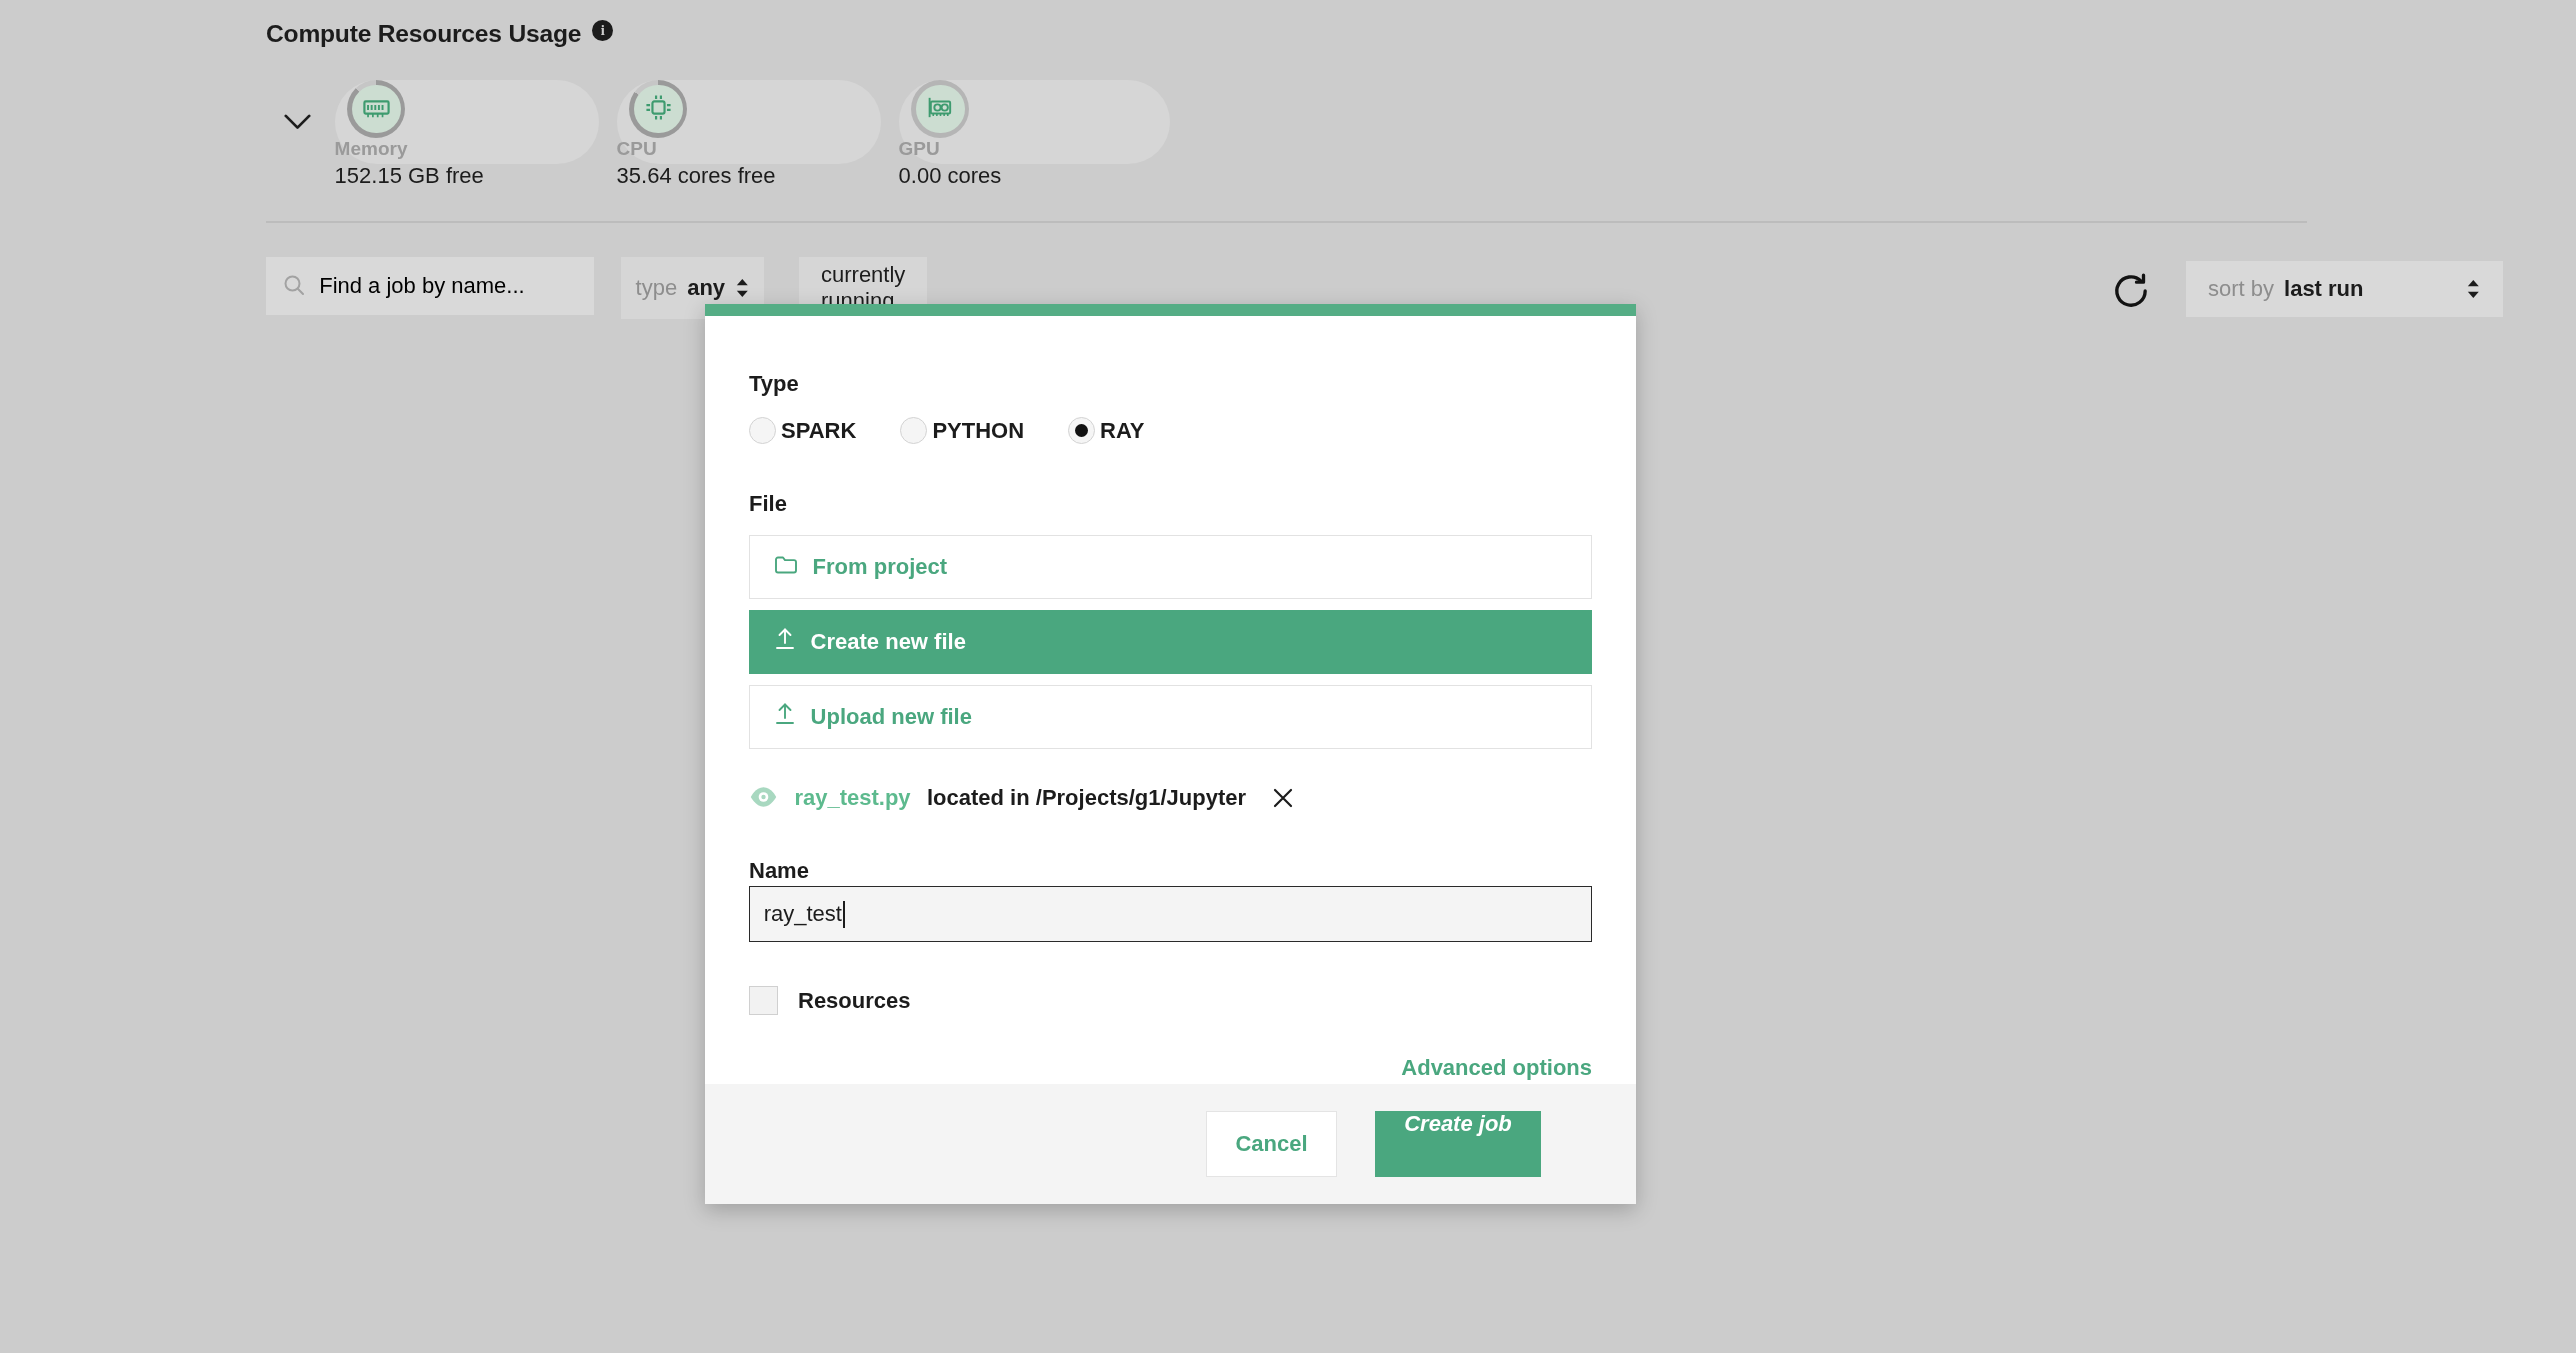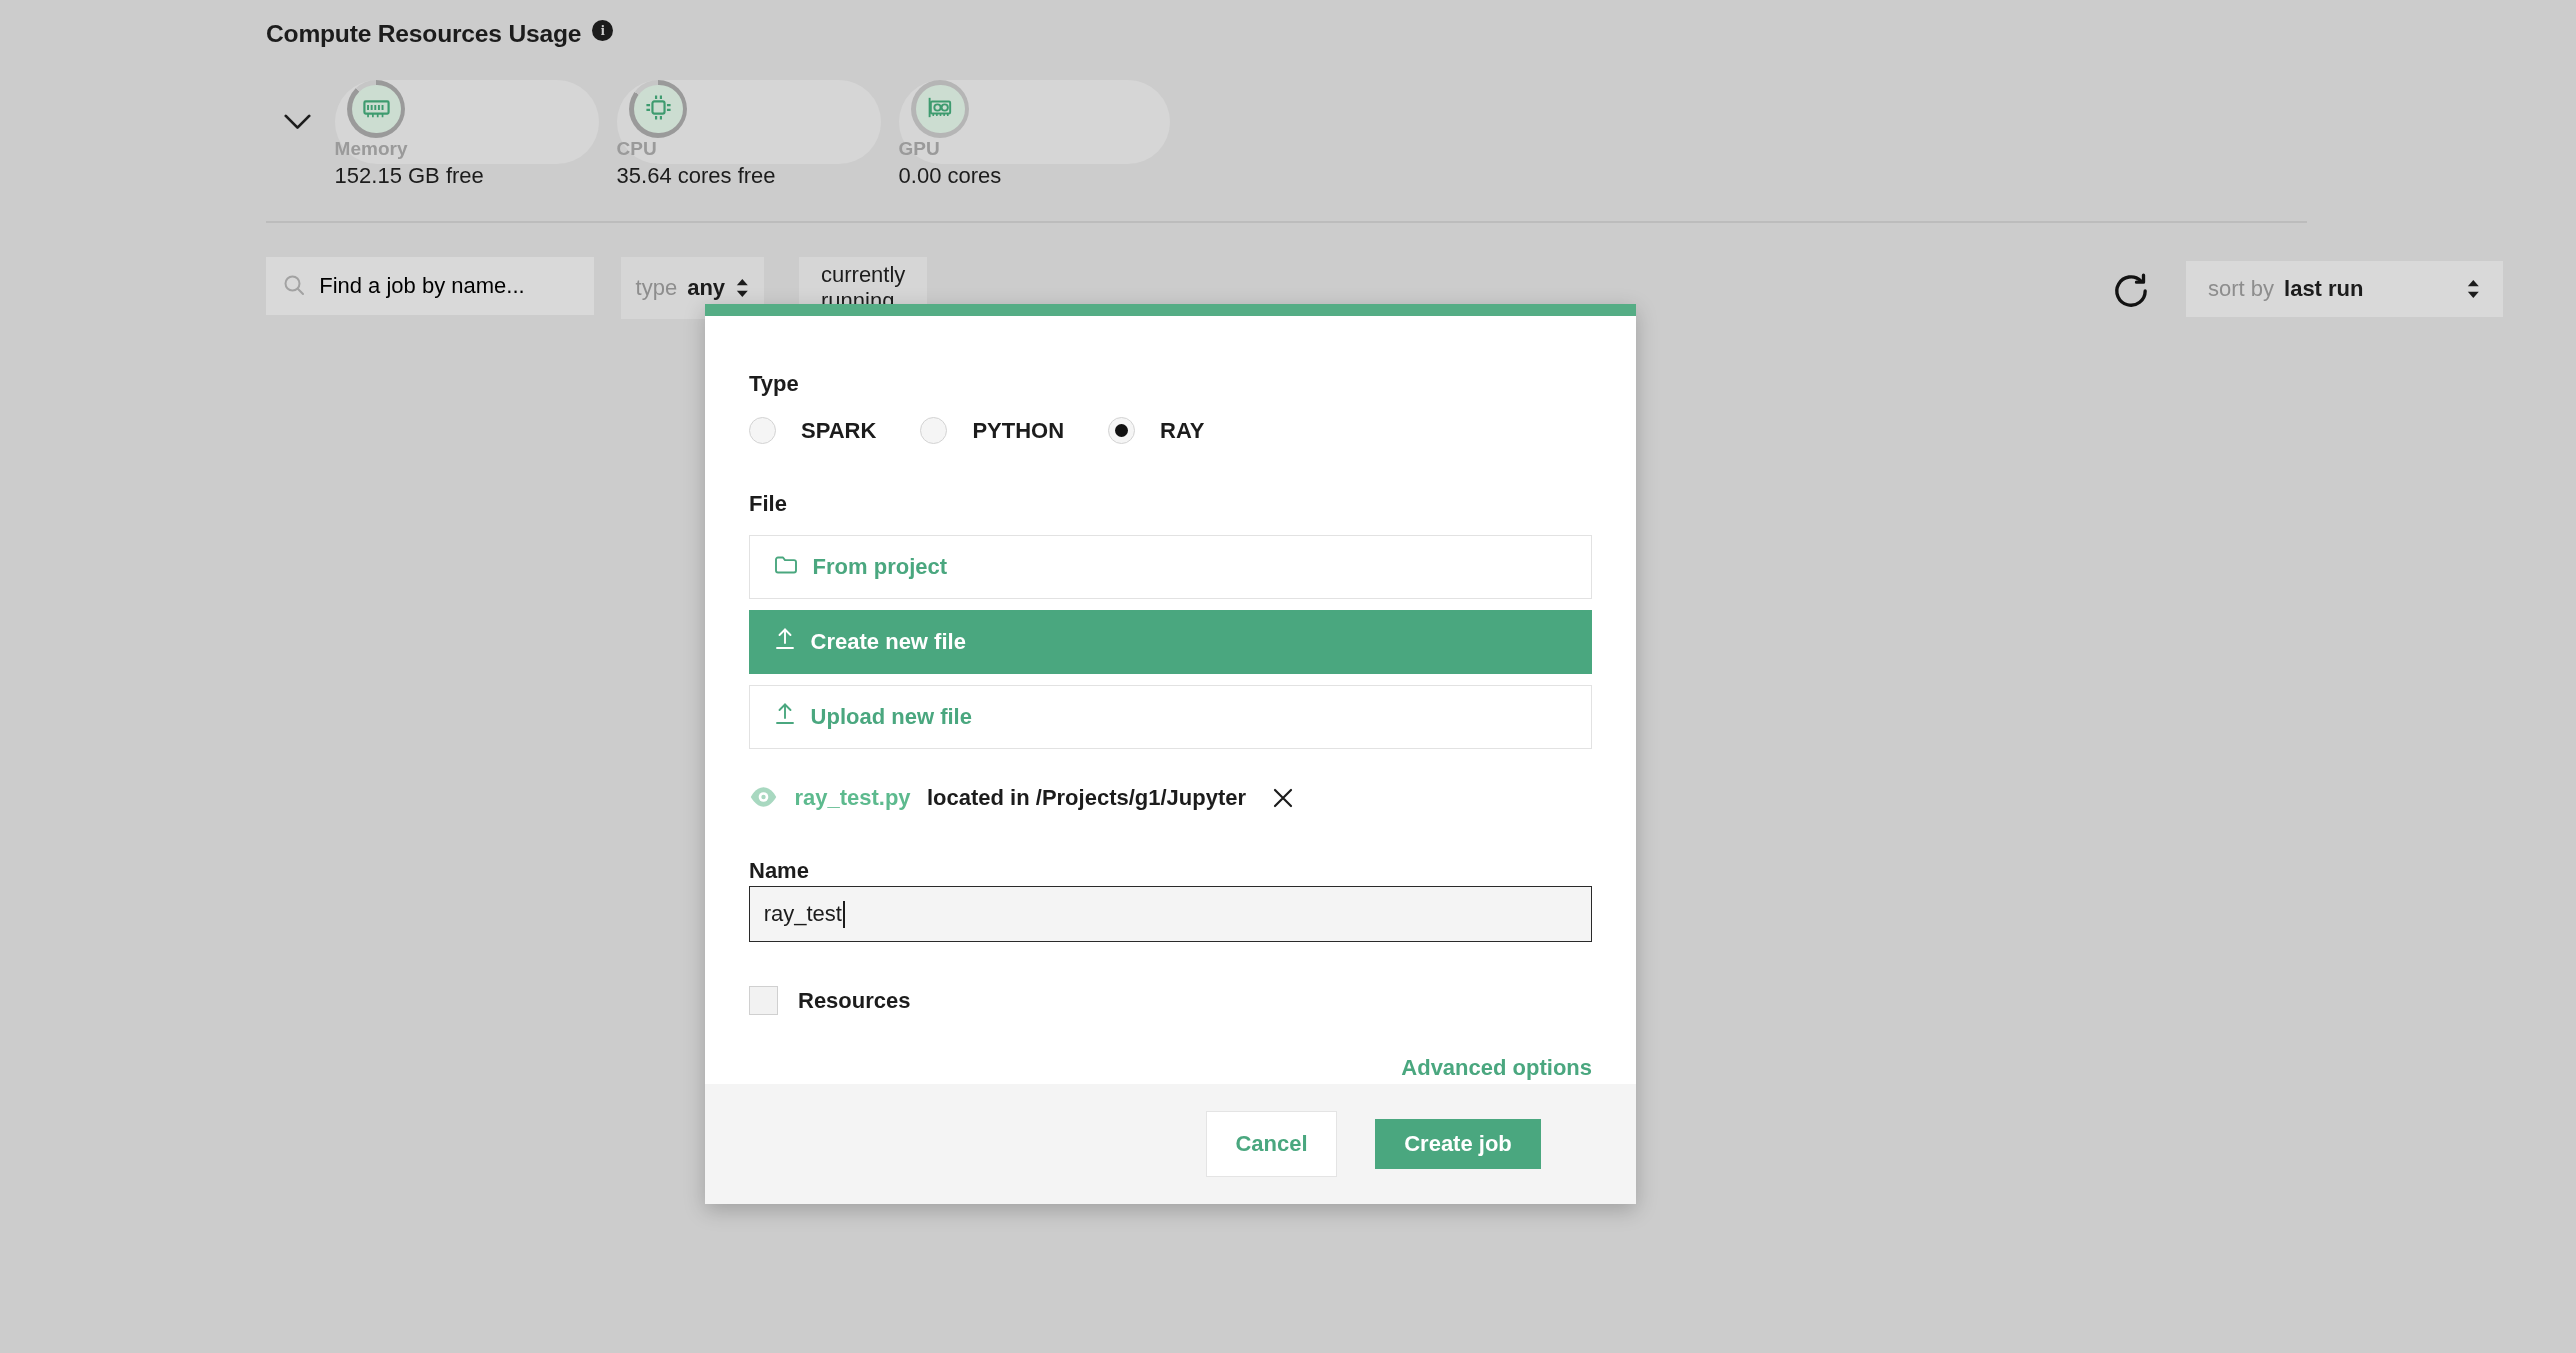--- a/index.html
+++ b/index.html
@@ -124,21 +124,21 @@
     font-size: 22px; font-weight: bold; color: #1c1c1c; cursor: pointer;
   }
 
   .field-label {
     font-size: 22px; font-weight: bold; color: #1c1c1c;
   }
 
   .type-block { margin-top: 55px; }
   .radio-row { display: flex; align-items: center; gap: 0; margin-top: 20px; }
   .radio-item {
-    display: flex; align-items: center; gap: 25px;
+    display: flex; align-items: center; gap: 5px;
     margin-right: 44px; cursor: pointer;
   }
   .radio {
     width: 27px; height: 27px; border-radius: 50%;
     border: 1.4px solid #d3d3d3; background: #f5f5f5;
     display: flex; align-items: center; justify-content: center;
     flex: none;
   }
   .radio .dot {
     width: 13.7px; height: 13.7px; border-radius: 50%; background: #111;
@@ -201,23 +201,23 @@
     display: flex; align-items: center; justify-content: flex-end;
     gap: 38px; padding-right: 95px;
   }
   .btn-cancel {
     width: 131px; height: 66px; background: #ffffff;
     border: 0.9px solid #e4e4e4;
     display: flex; align-items: center; justify-content: center;
     font-size: 22px; font-weight: bold; color: #4aa77f; cursor: pointer;
   }
   .btn-create {
-    width: 166px; height: 50px; background: #4aa77f;
-    display: flex; align-items: center; justify-content: center;
-    font-size: 22px; font-weight: bold; color: #ffffff; cursor: pointer;
+    width: 166px; height: 66px; background: #4aa77f;
+    display: flex; justify-content: center;
+    font-size: 22px; font-weight: bold; color: #ffffff; cursor: pointer; font-style: italic;
   }
 </style>
 </head>
 <body>
 
 <div id="page">
 
   <div class="section-title-row">
     <span class="section-title">Compute Resources Usage</span>
     <span class="info-icon">i</span>

